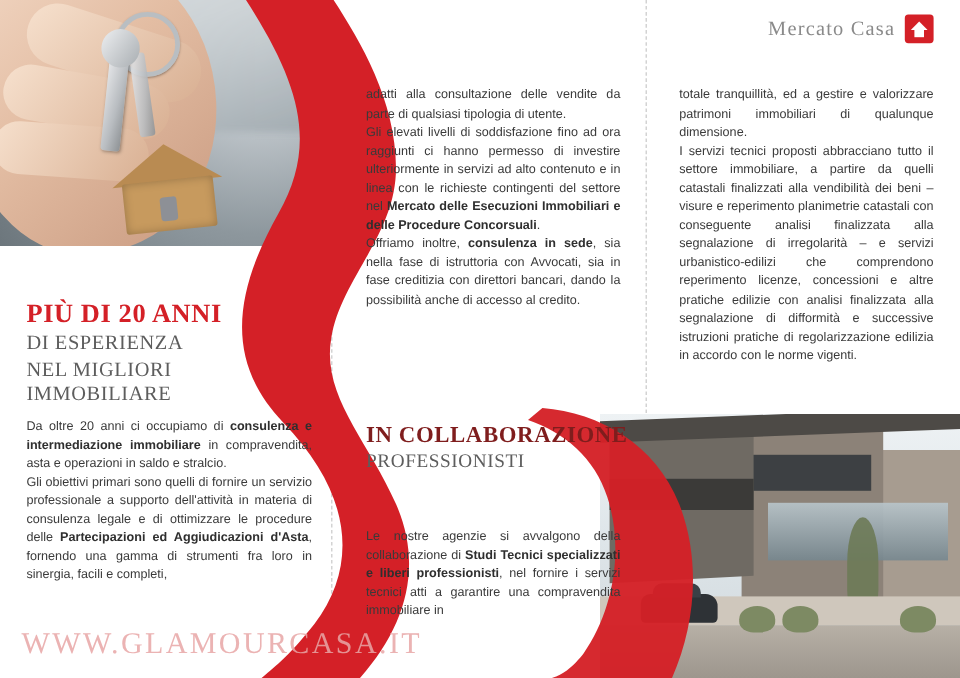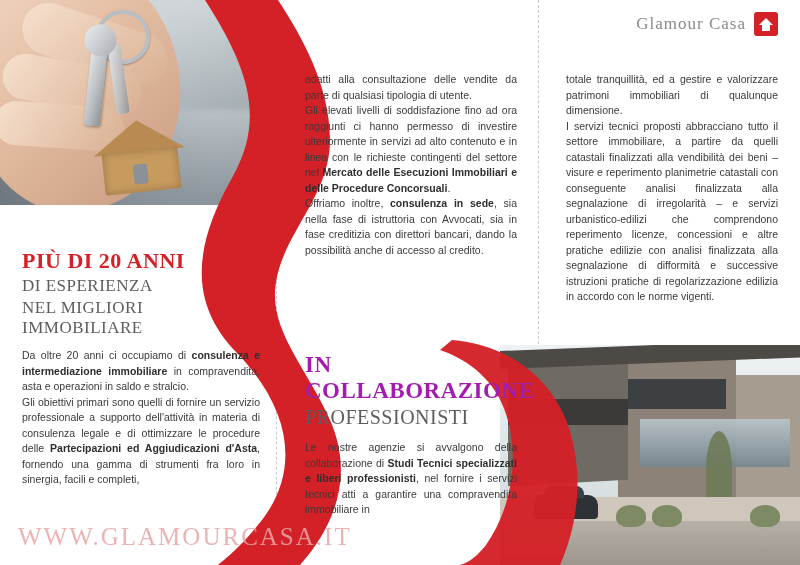--- a/index.html
+++ b/index.html
@@ -74,23 +74,23 @@
   .head-left .l2{font-family:"Liberation Serif",serif;color:#5d5d5d;font-size:17px;letter-spacing:.5px;margin-top:2px;}
   .head-left .l3{font-family:"Liberation Serif",serif;color:#5d5d5d;font-size:17px;letter-spacing:.5px;margin-top:2px;}
 
   .body-left{position:absolute;left:22px;top:348px;width:238px;font-size:10.5px;line-height:15.5px;
       text-align:justify;color:#3a3a3a;}
 
   
   .body-mid-top{position:absolute;left:305px;top:72px;width:212px;font-size:10.5px;line-height:15.5px;
       text-align:justify;color:#3a3a3a;}
   .head-mid{position:absolute;left:305px;top:352px;width:230px;}
-  .head-mid .l1{font-family:"Liberation Serif",serif;color:#a21caf;font-size:23px;font-weight:bold;letter-spacing:.5px;}
+  .head-mid .l1{font-family:"Liberation Serif",serif;color:#7f1d1d;font-size:19px;font-weight:bold;letter-spacing:.5px;}
   .head-mid .l2{font-family:"Liberation Serif",serif;color:#5d5d5d;font-size:16px;letter-spacing:.5px;margin-top:3px;}
-  .head-mid .l3{font-family:"Liberation Serif",serif;color:#5d5d5d;font-size:20px;letter-spacing:.5px;margin-top:2px;}
+  .head-mid .l3{font-family:"Liberation Serif",serif;color:#5d5d5d;font-size:16px;letter-spacing:.5px;margin-top:2px;}
   .body-mid-bot{position:absolute;left:305px;top:440px;width:212px;font-size:10.5px;line-height:15.5px;
       text-align:justify;color:#3a3a3a;}
 
   
   .body-right{position:absolute;left:566px;top:72px;width:212px;font-size:10.5px;line-height:15.5px;
       text-align:justify;color:#3a3a3a;}
 
   b{font-weight:bold;color:#2f2f2f;}
 
   
@@ -142,21 +142,21 @@
     <div class="ph-bush" style="left:250px;"></div>
   </div>
 
   <svg class="ribbon" viewBox="0 0 800 565">
     <path d="M205,0 C250,70 265,120 232,178 C196,242 186,300 236,352 C292,410 300,470 262,520 C240,548 226,558 218,565 L300,565 C340,520 352,470 330,420 C306,366 268,330 276,282 C284,232 330,196 330,140 C330,84 300,34 278,0 Z" fill="#d42027"></path>
     <path d="M440,350 C470,360 496,382 506,414 C520,456 512,508 486,545 C474,560 466,563 460,565 L560,565 C580,520 584,466 566,420 C546,370 500,344 452,340 Z" fill="#d42027" opacity="0.96"></path>
   </svg>
 
   <div class="brand">
     <div class="brand-text">
-      <span class="glam">Glamour</span>
+      <span class="glam">Mercato</span>
       <span class="casa">Casa</span>
     </div>
     <div class="brand-mark"></div>
   </div>
 
   <div class="head-left">
     <div class="l1">PIÙ DI 20 ANNI</div>
     <div class="l2">DI ESPERIENZA</div>
     <div class="l3">NEL MIGLIORI IMMOBILIARE</div>
   </div>

